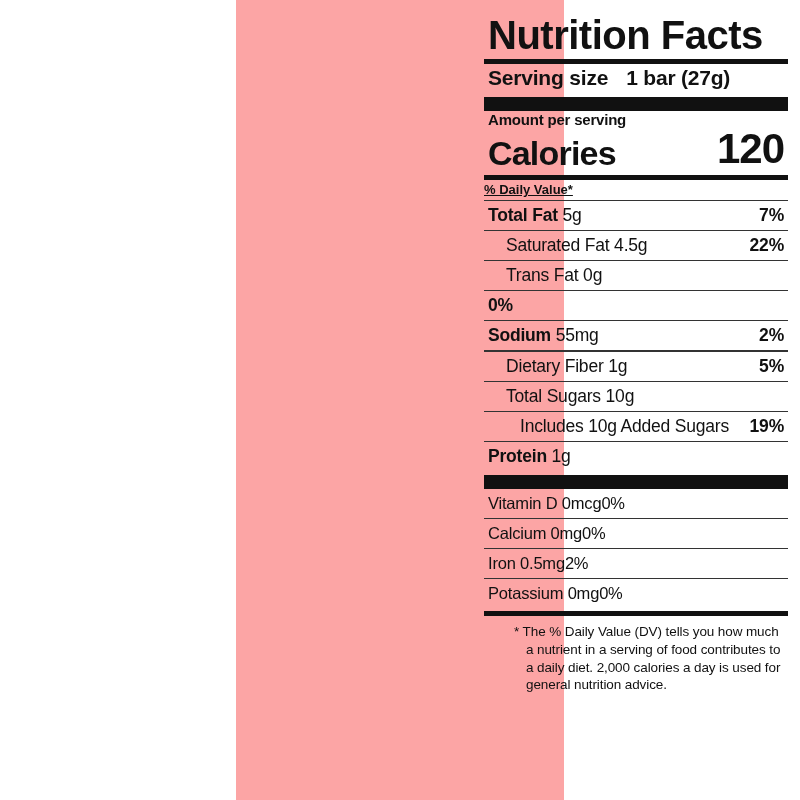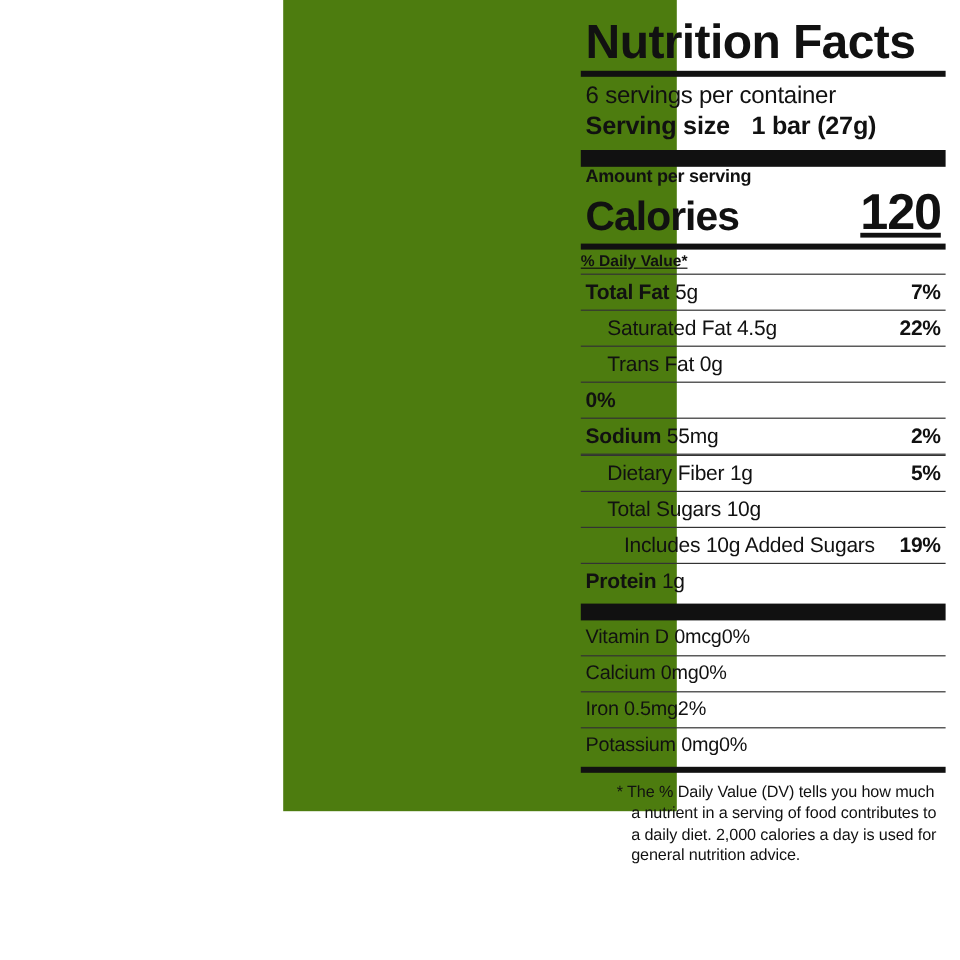--- a/index.html
+++ b/index.html
@@ -11,22 +11,22 @@
   }
   body {
     font-family: "Liberation Sans", sans-serif;
     -webkit-font-smoothing: antialiased;
   }
   .panel {
     position: absolute;
     left: 236px;
     top: 0;
     width: 328px;
-    height: 676px;
-    background: #4d7c0f;
+    height: 800px;
+    background: #fca5a5;
   }
   .label {
     position: absolute;
     left: 248px;
     top: 14px;
     width: 304px;
   }
   
   .nf-title {
     font-size: 40px;
@@ -89,21 +89,20 @@
     letter-spacing: -0.8px;
     color: #111;
     line-height: 1;
   }
   .cal-value {
     font-size: 42px;
     font-weight: bold;
     letter-spacing: -1px;
     color: #111;
     line-height: 1;
-    text-decoration: underline;
   }
   .dv-header {
     text-align: left;
     font-size: 13px;
     font-weight: bold;
     color: #111;
     padding: 2px 4px 3px 0;
     text-decoration: underline;
   }
   .nrow {
@@ -144,21 +143,20 @@
 </style>
 </head>
 <body>
 
 <div class="panel">
   <div class="label">
 
     <div class="nf-title">Nutrition  Facts</div>
     <div class="rule-med"></div>
 
-    <div class="servings">6 servings per container</div>
 
     <div class="serving-size">
       <span>Serving size</span><span class="ss-val">1 bar (27g)</span>
     </div>
 
     <div class="rule-thick"></div>
 
     <div class="amount-per">Amount per serving</div>
 
     <div class="cal-row">

